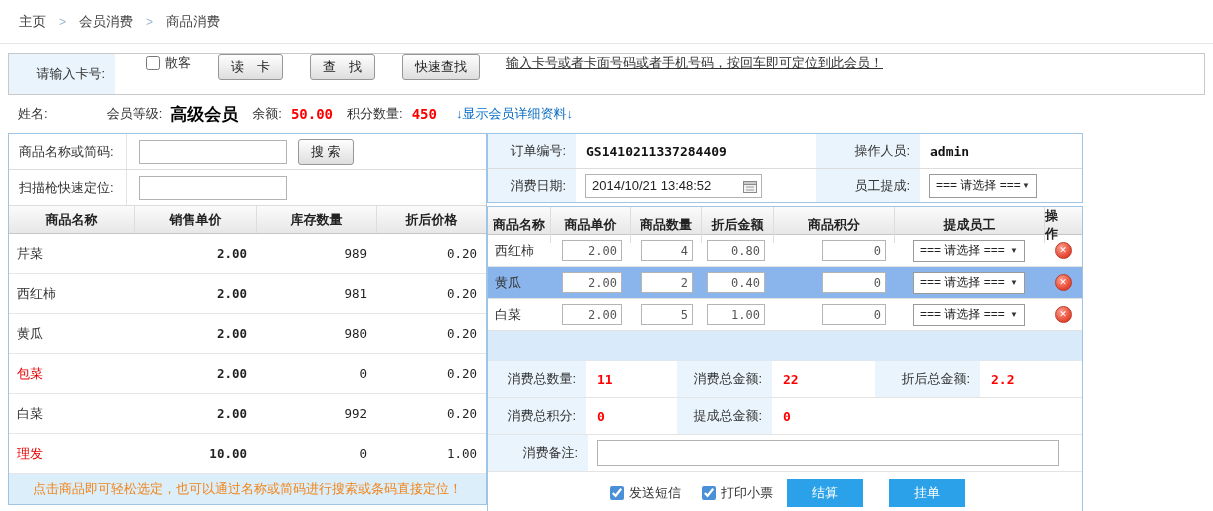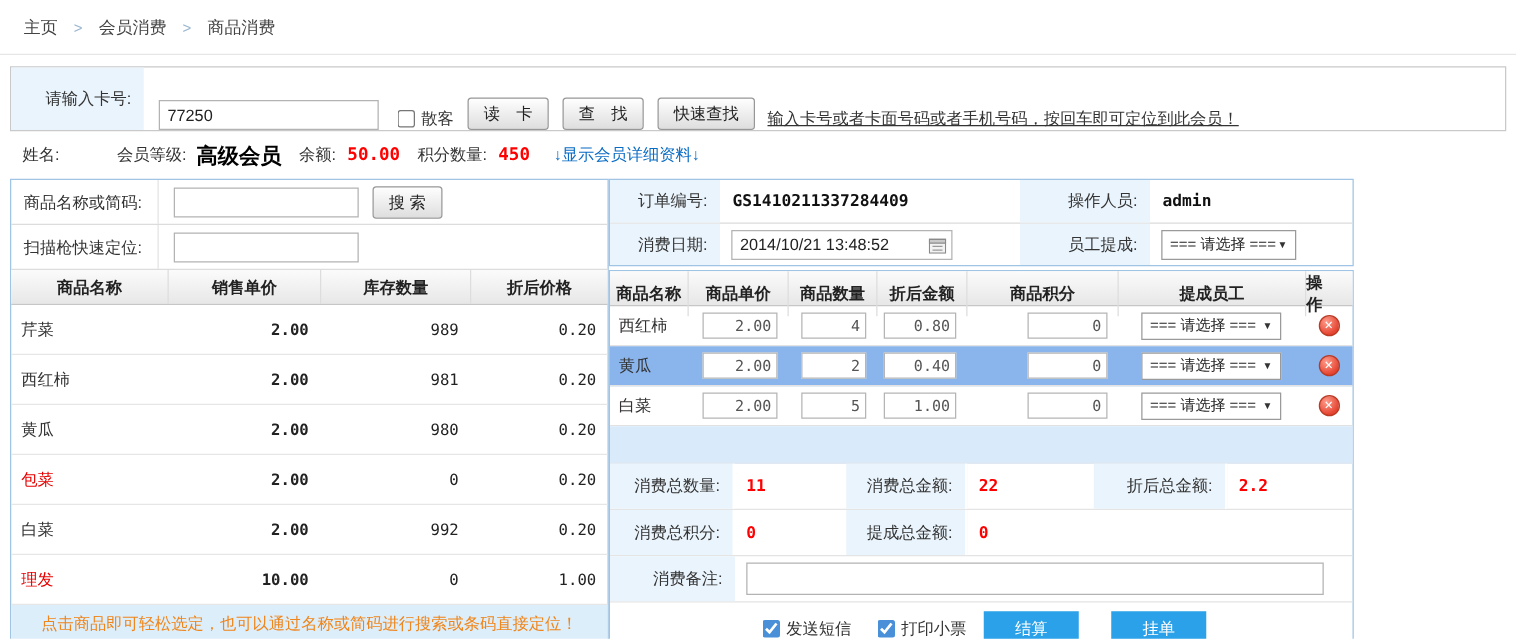--- a/index.html
+++ b/index.html
@@ -7,41 +7,41 @@
   body {
     width:1213px; height:511px; background:#fff; overflow:hidden;
     font-family:"Liberation Sans","DejaVu Sans",sans-serif; font-size:13px; color:#333;
   }
   
   .crumbs { height:44px; display:flex; align-items:center; gap:13px; padding-left:19px;
     border-bottom:1px solid #e6e6e6; color:#444; font-size:13.5px; }
   .crumb { cursor:pointer; }
   .sep { color:#9ab6d0; font-size:12px; }
   
-  .cardbar { margin:9px 8px 0 8px; border:1px solid #c9c9c9; height:52px; display:flex; align-items:flex-end; }
+  .cardbar { margin:9px 8px 0 8px; border:1px solid #c9c9c9; height:42px; display:flex; align-items:flex-start;gap:16px; }
   .blabel { background:#eaf4fc; align-self:stretch; display:flex; align-items:center;
     justify-content:flex-end; padding-right:10px; color:#333; }
   .cardbar .blabel { width:106px; }
   .txt { border:1px solid #b3b3b3; height:24px; padding:0 6px; color:#222;
     font-family:"Liberation Sans","DejaVu Sans",sans-serif; font-size:13px; }
   .card-input { width:176px; margin-left:12px; }
   .chkwrap { display:flex; align-items:center; gap:5px; margin-left:15px; }
   input[type=checkbox] { width:14px; height:14px; accent-color:#4a90d9; margin:0; }
   .gbtn { margin-left:11px; background:linear-gradient(#fefefe,#dedede); border:1px solid #979797;
     border-radius:3px; height:26px; padding:0 12px; font-size:13px; color:#222; cursor:pointer;
     font-family:"Liberation Sans","DejaVu Sans",sans-serif; }
   .tophint { margin-left:10px; color:#333;text-decoration:underline; }
   
   .memberbar { height:38px; display:flex; align-items:center; padding-left:18px; }
   .m-lbl { color:#333; }
   .level-val { color:#000000; font-size:17px; font-weight:bold; margin-left:8px; }
   .red-val { color:#fe0000; font-weight:bold; font-size:14px;
     font-family:"DejaVu Sans Mono",monospace; margin-left:9px; }
   .detail-link { color:#0a6cc4; margin-left:19px; cursor:pointer; }
-  .ml46 { margin-left:46px; } .ml14 { margin-left:14px; }
+  .ml46 { margin-left:59px; } .ml14 { margin-left:14px; }
   
   .main { display:flex; margin:0 8px; align-items:flex-start; }
   .lpanel { width:479px; border:1px solid #9fc4e4; }
   .lrow { height:36px; display:flex; align-items:center; border-bottom:1px solid #dcdcdc; }
   .flabel { width:118px; align-self:stretch; display:flex; align-items:center;
     padding-left:10px; border-right:1px solid #e3e3e3; }
   .lrow .txt { width:148px; margin-left:12px; }
   .thead { display:grid; height:28px; background:linear-gradient(#fbfbfb,#e7e7e7);
     border-bottom:1px solid #c6c6c6; font-weight:bold; font-size:13px; color:#222; }
   .thead span { display:flex; align-items:center; justify-content:center; border-left:1px solid #ddd; }
@@ -105,21 +105,20 @@
 <div class="crumbs">
     <span class="crumb">主页</span>
     <span class="sep">&gt;</span>
     <span class="crumb">会员消费</span>
     <span class="sep">&gt;</span>
     <span class="crumb">商品消费</span>
   </div>
 
 <div class="cardbar">
   <div class="blabel">请输入卡号:</div>
-  <input class="txt card-input" value="77250" style="">
   <span class="chkwrap">
     <input type="checkbox" style="">
     <span>散客</span>
   </span>
   <button class="gbtn">读　卡</button>
   <button class="gbtn">查　找</button>
   <button class="gbtn">快速查找</button>
   <span class="tophint">输入卡号或者卡面号码或者手机号码，按回车即可定位到此会员！</span>
 </div>
 

